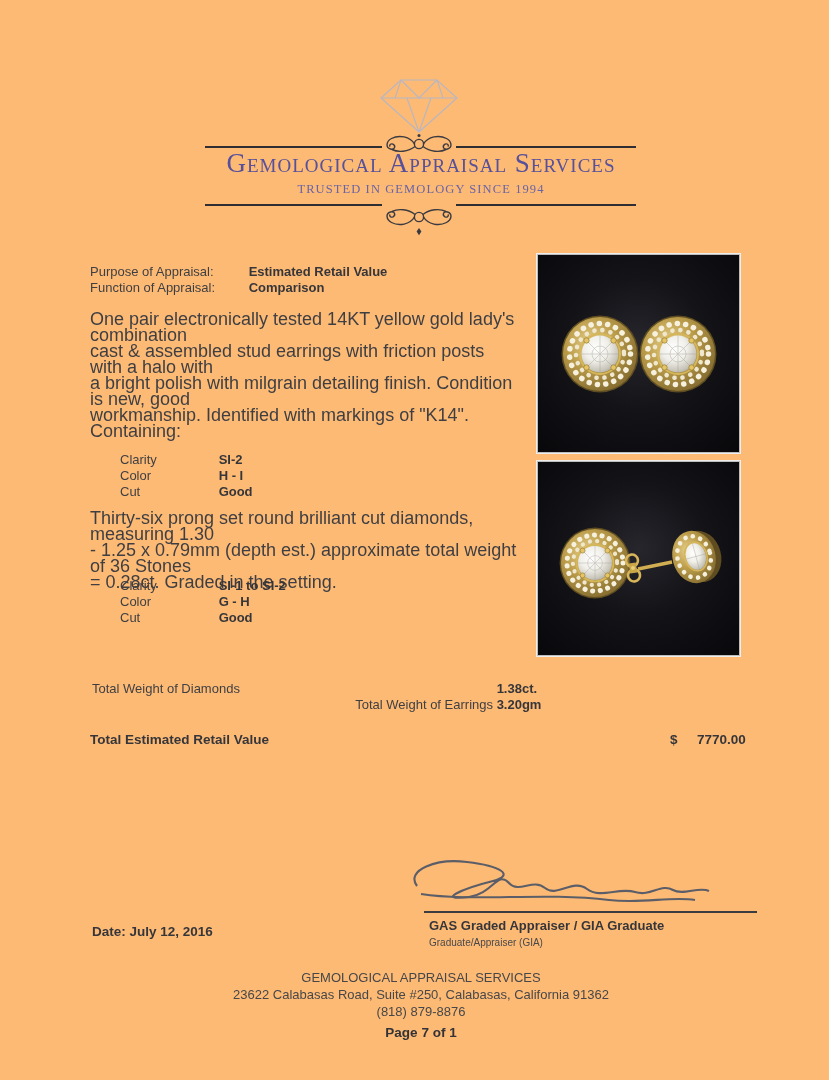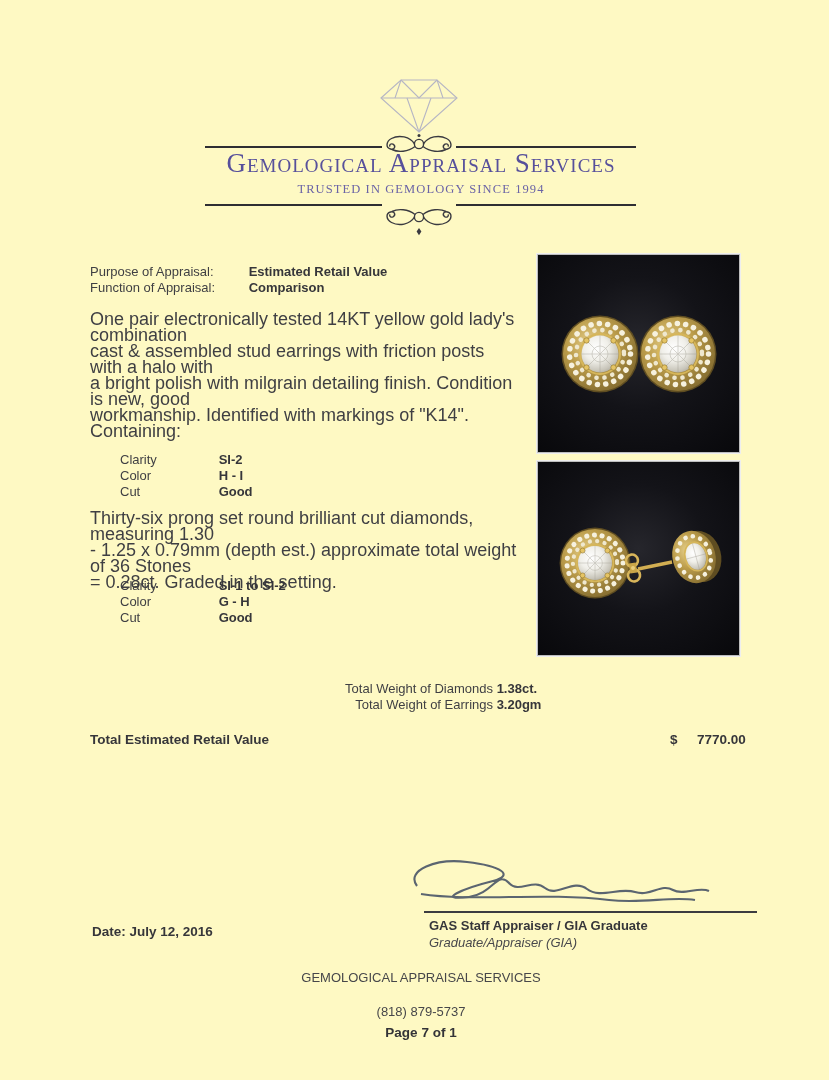--- a/index.html
+++ b/index.html
@@ -1,17 +1,17 @@
 <!DOCTYPE html>
 <html><head>
 <meta charset="utf-8">
 <style>
   html,body{margin:0;padding:0;background:#ffffff;}
   .page{
-    position:relative;width:829px;height:1080px;background:#fef9c3;
+    position:relative;width:829px;height:1080px;background:#fdba74;
     font-family:"Liberation Sans",sans-serif;color:#3f3f43;overflow:hidden;
   }
   .abs{position:absolute;}
   
   .brand-title{
     left:13px;right:0;top:148px;text-align:center;
     font-family:"Liberation Serif",serif;font-variant:small-caps;
     font-size:27px;letter-spacing:1px;color:#57509b;white-space:nowrap;
   }
   .brand-tagline{
@@ -26,21 +26,21 @@
   .b{font-weight:bold;color:#36363a;}
   .para{font-size:18px;line-height:16px;white-space:pre-line;width:430px;}
   .info .lbl{width:155px;}
   .grades .lbl{width:95px;}
   .totals .lbl{width:401px;font-weight:normal;}
   
   .photo{border:1px solid #bdbdbd;background:#0a0a0d;box-shadow:0 0 0 1px #eeeeee;}
   
   .sig-line{height:2px;background:#3c3c40;}
   .sig-title{font-size:13px;line-height:16px;font-weight:bold;color:#36363a;}
-  .sig-cred{font-size:13px;line-height:16px;font-style:italic;color:#48484c;}
+  .sig-cred{font-size:10px;line-height:16px;color:#48484c;}
   .date{font-size:13.5px;font-weight:bold;color:#36363a;}
   .footer-line{left:13px;right:0;text-align:center;font-size:13px;line-height:17px;color:#47474a;white-space:nowrap;}
   .footer-page{font-weight:bold;color:#333337;font-size:13.5px;}
 </style>
 </head>
 <body>
 
 <div class="page">
 
   <svg class="abs" style="left:377px;top:76px;" width="84" height="58" viewBox="0 0 84 58">
@@ -124,21 +124,21 @@
   </div>
   <div class="abs row grades" style="left:120px;top:594px;">
     <span class="lbl">Color</span>
     <span class="b">G - H</span>
   </div>
   <div class="abs row grades" style="left:120px;top:610px;">
     <span class="lbl">Cut</span>
     <span class="b">Good</span>
   </div>
 
-  <div class="abs row totals" style="left:92px;top:681px;text-align:right;">
+  <div class="abs row totals" style="left:92px;top:681px;">
     <span class="lbl">Total Weight of Diamonds</span>
     <span class="b">1.38ct.</span>
   </div>
   <div class="abs row totals" style="left:92px;top:697px;text-align:right;">
     <span class="lbl">Total Weight of Earrings</span>
     <span class="b">3.20gm</span>
   </div>
 
   <div class="abs row b" style="left:90px;top:732px;font-size:13.5px;">Total Estimated Retail Value</div>
   <div class="abs row b" style="left:670px;top:732px;font-size:13.5px;">$</div>
@@ -243,21 +243,22 @@
     </svg>
   </div>
 
   <svg class="abs" style="left:403px;top:850px;" width="330" height="60" viewBox="0 0 330 60">
     <g fill="none" stroke="#4a5568" stroke-width="2.1" opacity="0.9">
       <path d="M14,36 C2,20 34,8 64,12 C98,16 112,25 90,31 C58,39 32,51 66,47 C90,44 94,20 106,33 C116,44 130,28 142,38 C154,48 170,28 184,39 C197,49 216,37 232,42 C248,47 258,33 270,40 C280,46 296,36 306,41"></path>
       <path d="M18,44 C70,52 140,42 206,50 C240,54 268,46 292,50"></path>
     </g>
   </svg>
   <div class="abs sig-line" style="left:424px;top:911px;width:333px;"></div>
-  <div class="abs sig-title" style="left:429px;top:918px;">GAS Staff Appraiser / GIA Graduate</div>
+  <div class="abs sig-title" style="left:429px;top:918px;">GAS Graded Appraiser / GIA Graduate</div>
   <div class="abs sig-cred" style="left:429px;top:935px;">Graduate/Appraiser (GIA)</div>
   <div class="abs date" style="left:92px;top:924px;">Date: July 12, 2016</div>
 
   <div class="abs footer-line" style="top:969px;">GEMOLOGICAL APPRAISAL SERVICES</div>
-  <div class="abs footer-line" style="top:1003px;">(818) 879-5737</div>
+  <div class="abs footer-line" style="top:986px;">23622 Calabasas Road, Suite #250, Calabasas, California 91362</div>
+  <div class="abs footer-line" style="top:1003px;">(818) 879-8876</div>
   <div class="abs footer-line footer-page" style="top:1024px;">Page 7 of 1</div>
 
 </div>
 
 </body></html>

